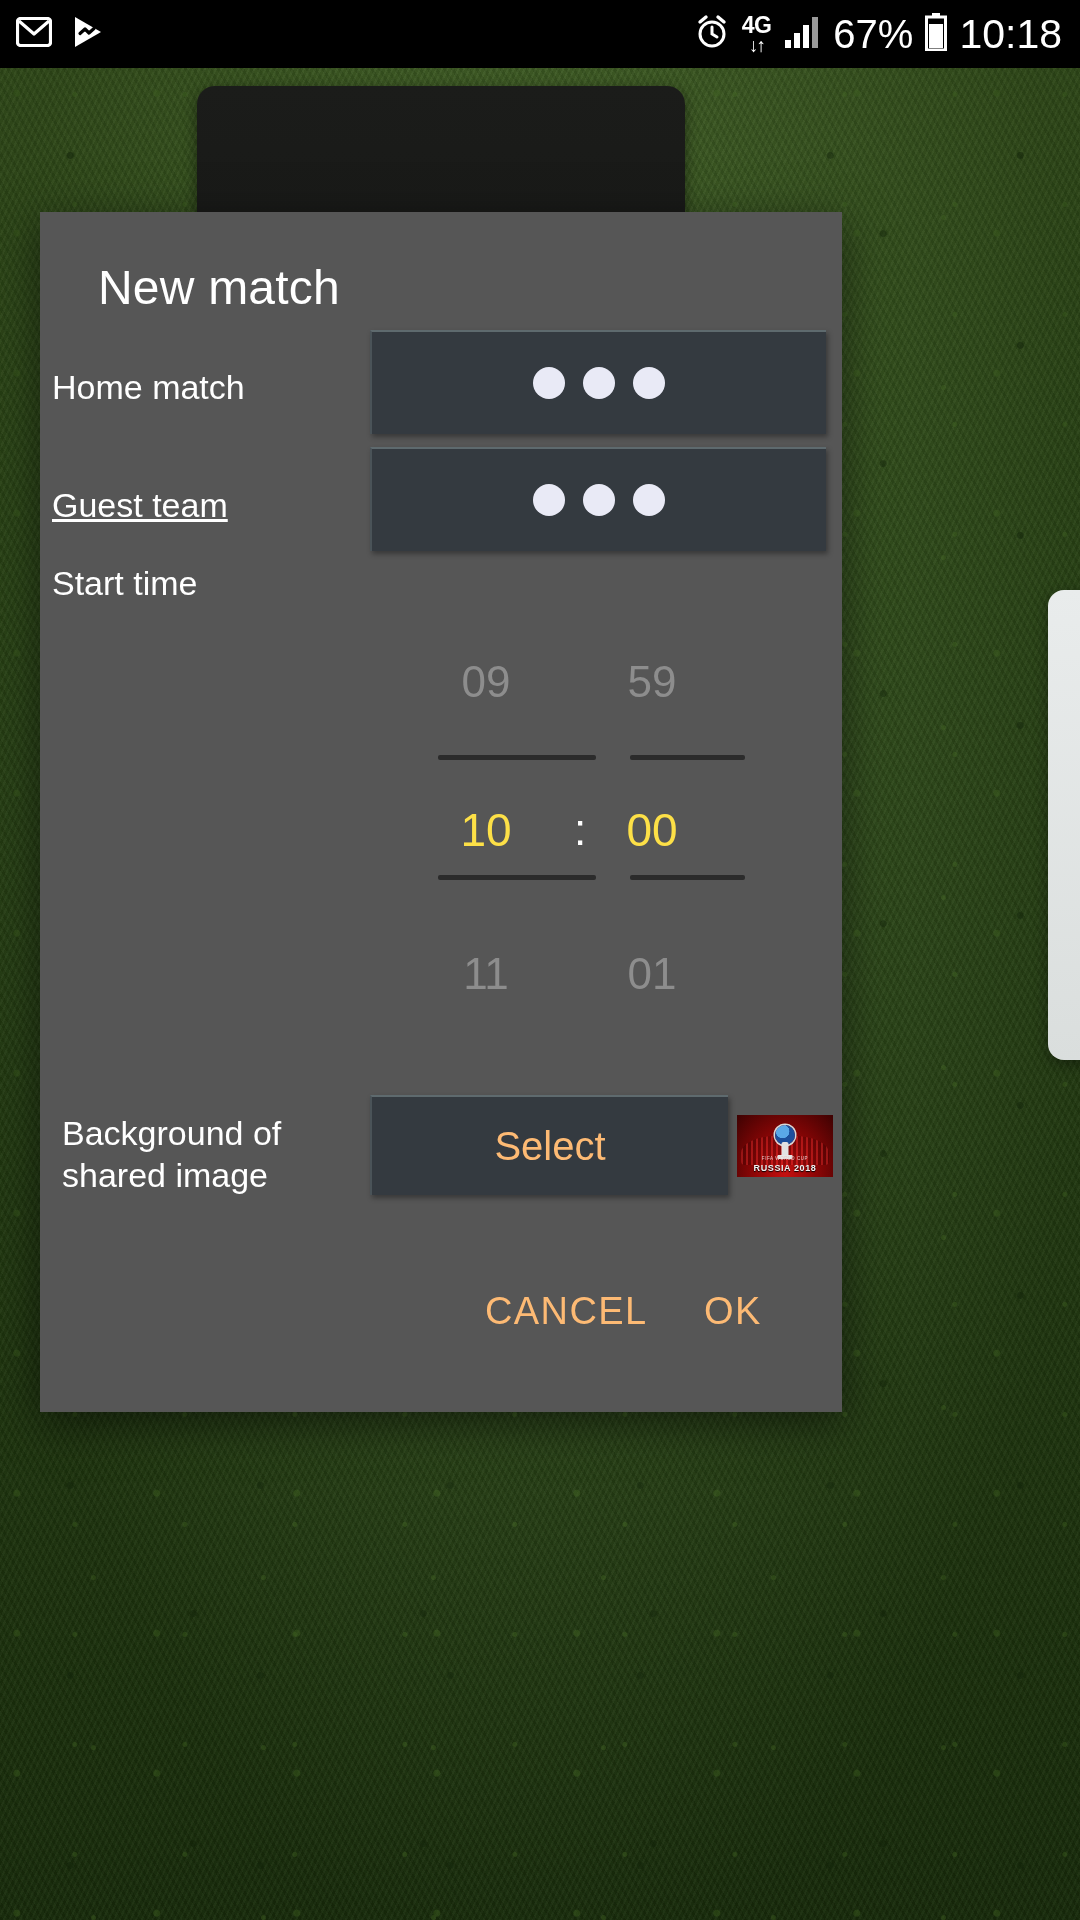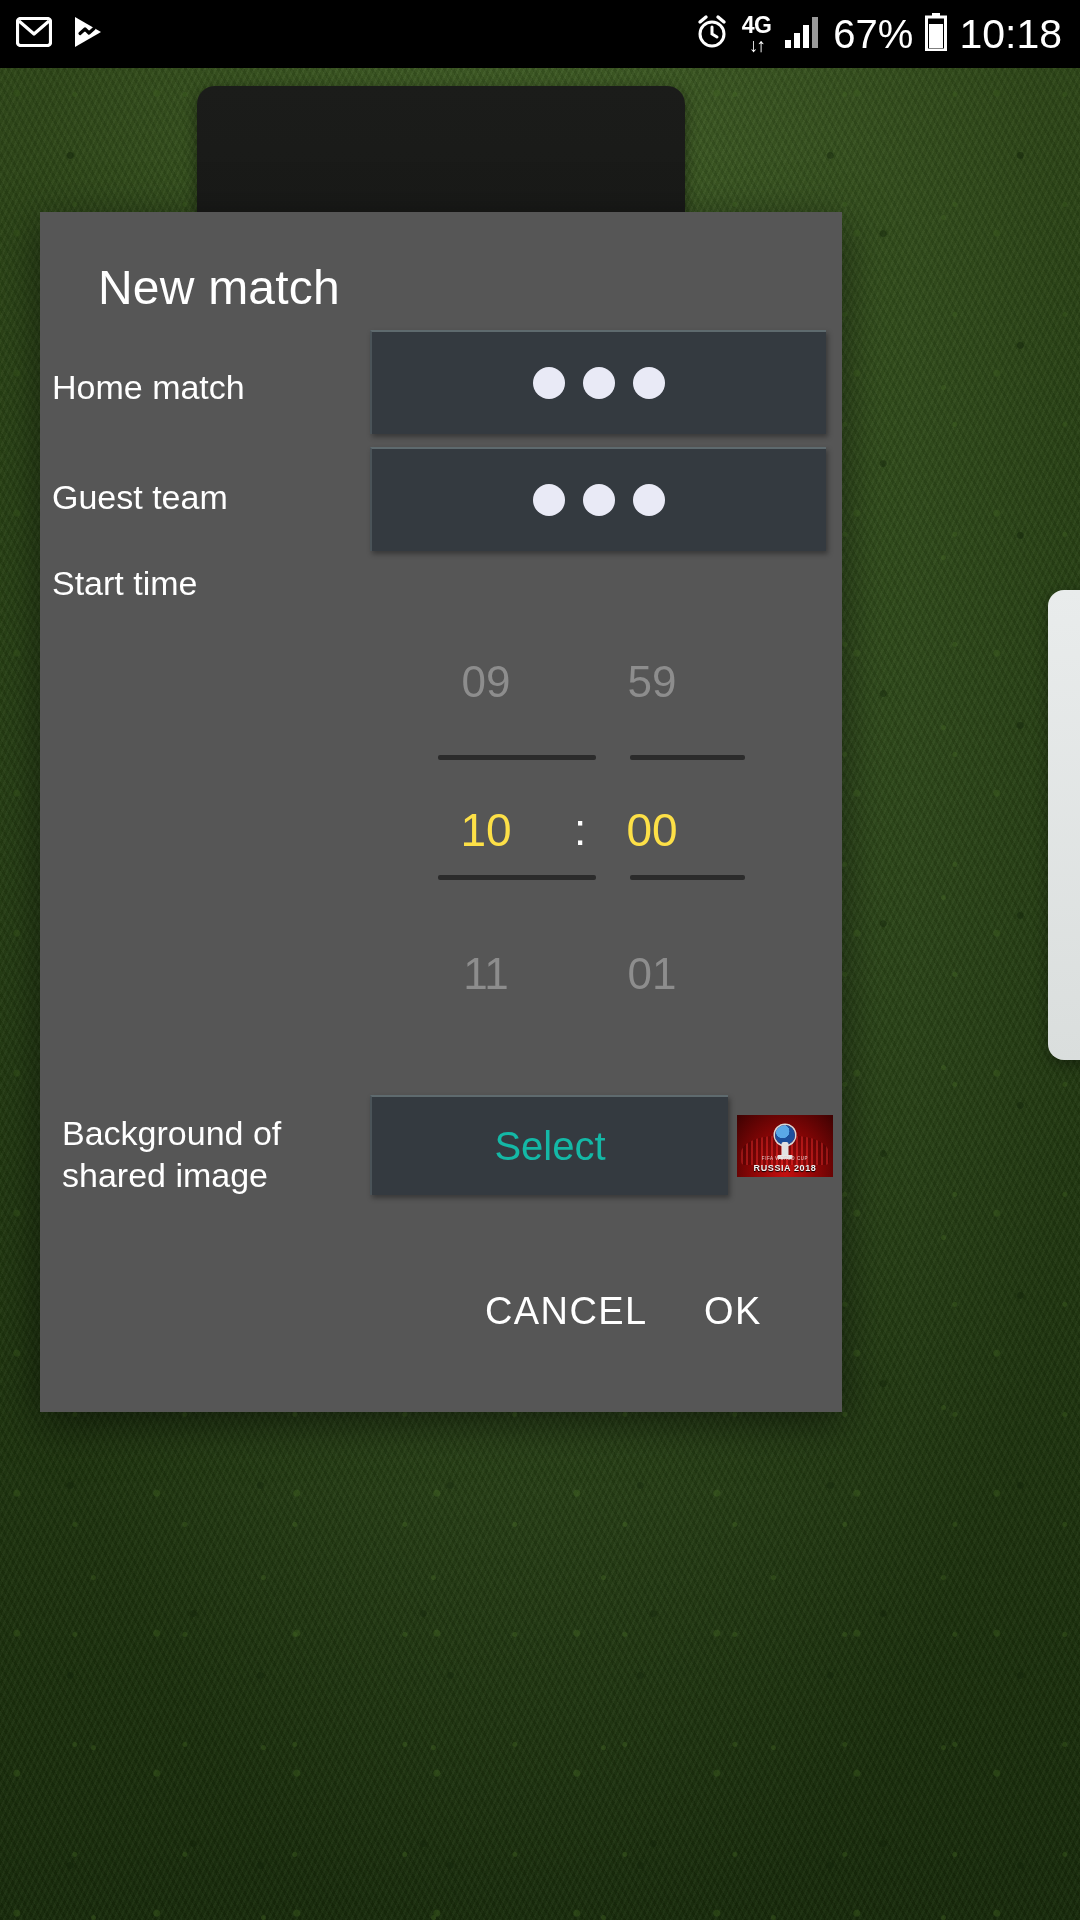--- a/index.html
+++ b/index.html
@@ -70,21 +70,21 @@
   }
   #dlg-title{
     position:absolute; left:58px; top:48px;
     color:#ffffff; font-size:48px; font-weight:400; letter-spacing:.2px;
   }
 
   .row-label{
     position:absolute; color:#fff; font-size:34px; font-weight:400; line-height:42px;
   }
   #lbl-home{ left:12px; top:154px; }
-  #lbl-guest{ left:12px; top:264px; }
+  #lbl-guest{ left:12px; top:272px;text-decoration:underline; }
   #lbl-start{ left:12px; top:350px; }
   #lbl-bg{ left:12px; top:900px; width:300px;margin-left:10px; }
 
   .spinner{
     position:absolute; left:330px; width:456px; height:104px;
     background:#343a40;
     border-top:2px solid #5e6a6e;
     border-left:2px solid #4a5358;
     box-shadow:2px 3px 5px rgba(0,0,0,.35);
     display:flex; align-items:center; justify-content:center; gap:18px;
@@ -122,21 +122,21 @@
   }
 
   
   #btn-select{
     position:absolute; left:330px; top:883px; width:358px; height:100px;
     background:#343a40;
     border-top:2px solid #5e6a6e;
     border-left:2px solid #4a5358;
     box-shadow:2px 3px 5px rgba(0,0,0,.35);
     display:flex; align-items:center; justify-content:center;
-    color:#14b8a6; font-size:40px; cursor:pointer;
+    color:#fdba74; font-size:40px; cursor:pointer;
   }
   #thumb{
     position:absolute; left:697px; top:903px; width:96px; height:62px;
     overflow:hidden; background:#0369a1; position:absolute;
   }
   #thumb .sky{
     position:absolute; inset:0;
     background:
       radial-gradient(ellipse at 50% 95%, #c41010 0%, #8e0606 45%, #3d0202 100%),
       linear-gradient(180deg,#5a0303 0%, #9c0a0a 55%, #2e0101 100%);
@@ -171,21 +171,21 @@
   #thumb .overline{
     position:absolute; left:0; right:0; bottom:26%;
     text-align:center; color:#e8c9c9; font-size:4.5px; letter-spacing:.6px;
   }
 
   
   #actions{
     position:absolute; left:0; top:1060px; width:802px; height:90px;
   }
   .act-btn{
-    position:absolute; color:#ffffff; font-size:38px; letter-spacing:1.4px;
+    position:absolute; color:#fdba74; font-size:38px; letter-spacing:1.4px;
     cursor:pointer; background:none; border:none; font-family:inherit;
   }
   #btn-cancel{ left:445px; top:18px; }
   #btn-ok{ left:664px; top:18px; }
 </style>
 </head>
 <body>
 
 <div id="screen">
 

